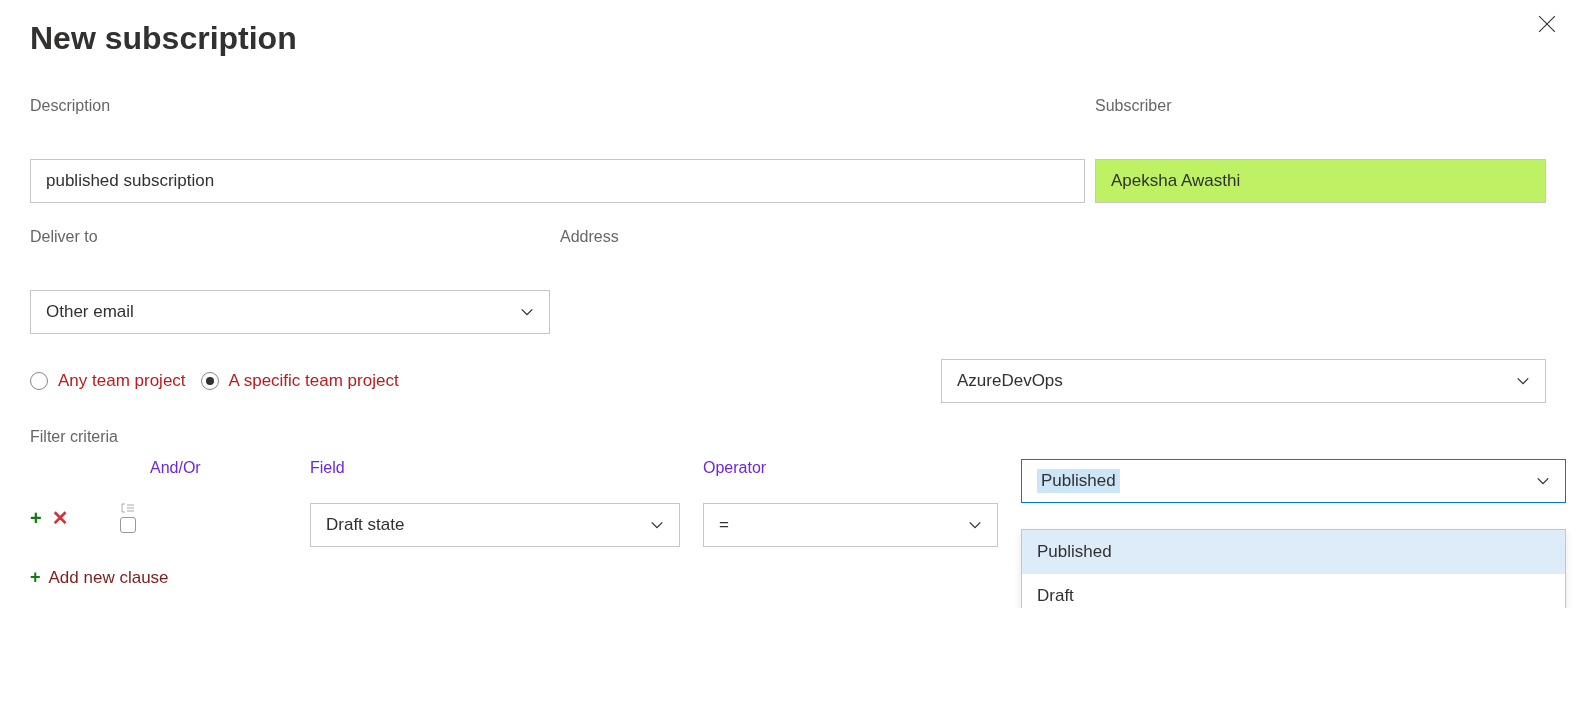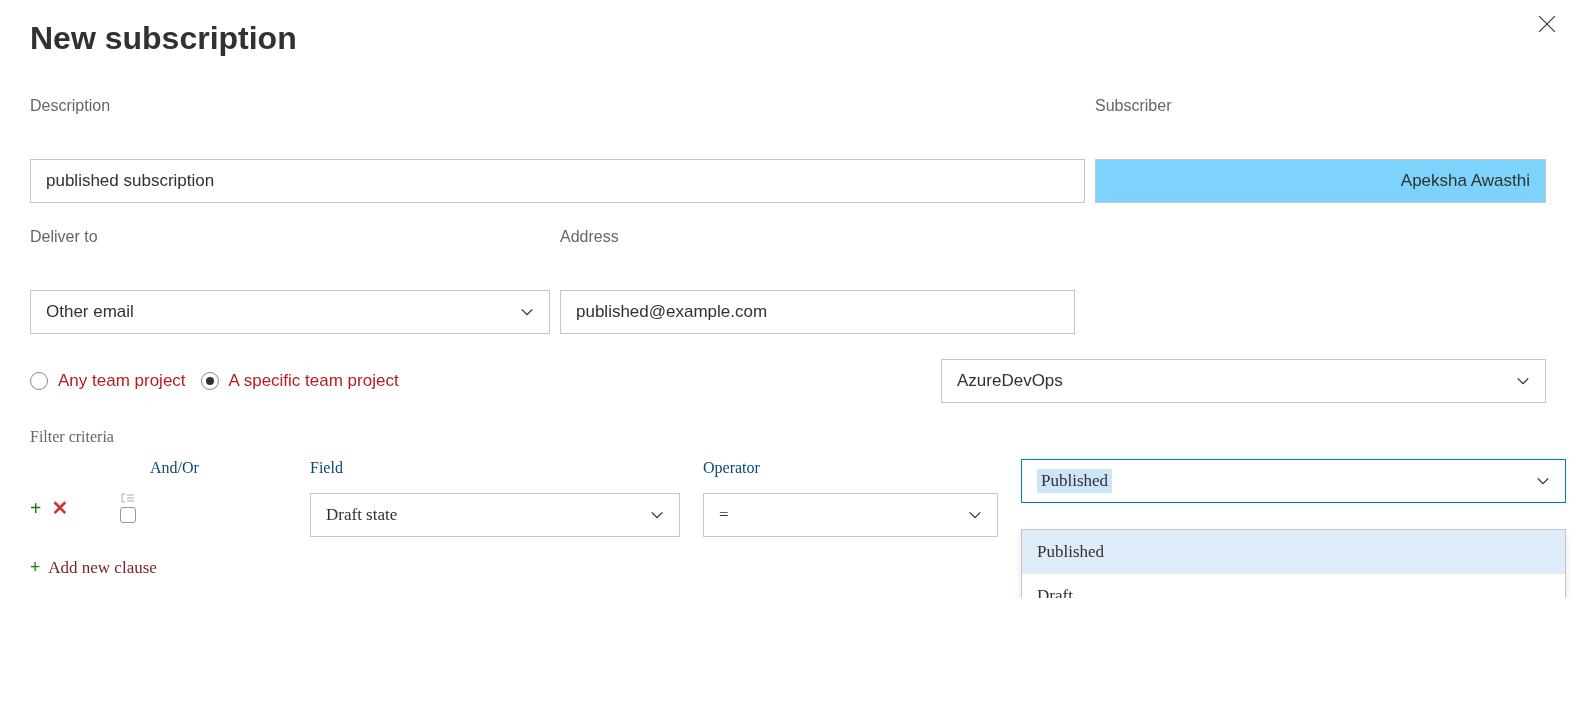--- a/index.html
+++ b/index.html
@@ -53,24 +53,23 @@
     }
     input[type="text"], .select-box, .readonly-field {
       height: 44px;
       border: 1px solid #c8c6c4;
       padding: 16px 15px;
       font-size: 17px;
       background: #fff;
       color: #323130;
     }
     .readonly-field {
-      background: #7dd3fc;
-      display: flex;
-      align-items: center;
-      justify-content: flex-end;
+      background: #bef264;
+      display: flex;
+      align-items: center;
     }
     .select-box {
       display: flex;
       align-items: center;
       justify-content: space-between;
       cursor: pointer;
       position: relative;
     }
     .chevron {
       width: 14px;
@@ -119,21 +118,20 @@
     .radio-label {
       font-size: 17px;
       color: #b91c1c;
     }
     .project-select {
       width: 605px;
     }
     .filter-criteria-section {
       display: flex;
       flex-direction: column;
-      font-family: Liberation Serif, serif;
     }
     .criteria-grid {
       margin-top: 5px;
     }
     .criteria-row {
       display: flex;
       align-items: flex-start;
     }
     .field-col {
       flex: 0 0 370px;
@@ -146,22 +144,22 @@
       flex-direction: column;
     }
     .value-col {
       flex: 0 0 545px;
       display: flex;
       flex-direction: column;
       position: relative;
     }
     .col-header {
       font-size: 16px;
-      color: #0c4a6e;
-      margin-bottom: 12px;
+      color: #6d28d9;
+      margin-bottom: 22px;
       height: 22px;
     }
     .icon-btn {
       cursor: pointer;
       display: inline-flex;
       align-items: center;
       justify-content: center;
     }
     .plus-icon { color: #107c10; font-size: 20px; font-weight: bold; }
     .x-icon { color: #d13438; font-size: 20px; font-weight: bold; }
@@ -254,21 +252,20 @@
     <label>Deliver to</label>
     <div class="select-box">
       <span>Other email</span>
       <svg class="chevron" viewBox="0 0 16 16" stroke="#323130" stroke-width="1.5" fill="none">
         <polyline points="2,5 8,11 14,5"></polyline>
       </svg>
     </div>
   </div>
   <div class="form-group address">
     <label>Address</label>
-    <input type="text" value="published@example.com" style="">
   </div>
 </div>
 
 <div class="filter-section">
   <div class="filter-radios">
     <div class="radio-group">
       <div class="radio-item">
         <span class="radio"></span>
         <span class="radio-label">Any team project</span>
       </div>

